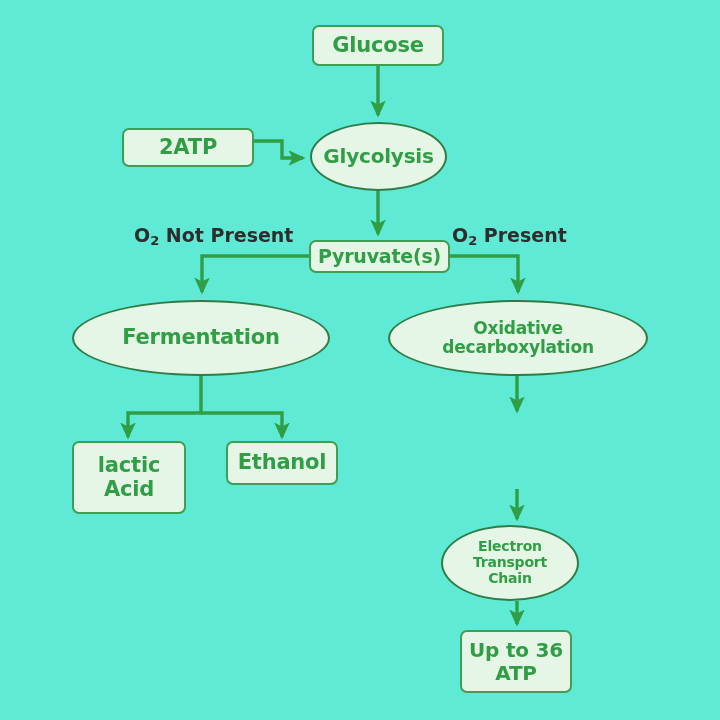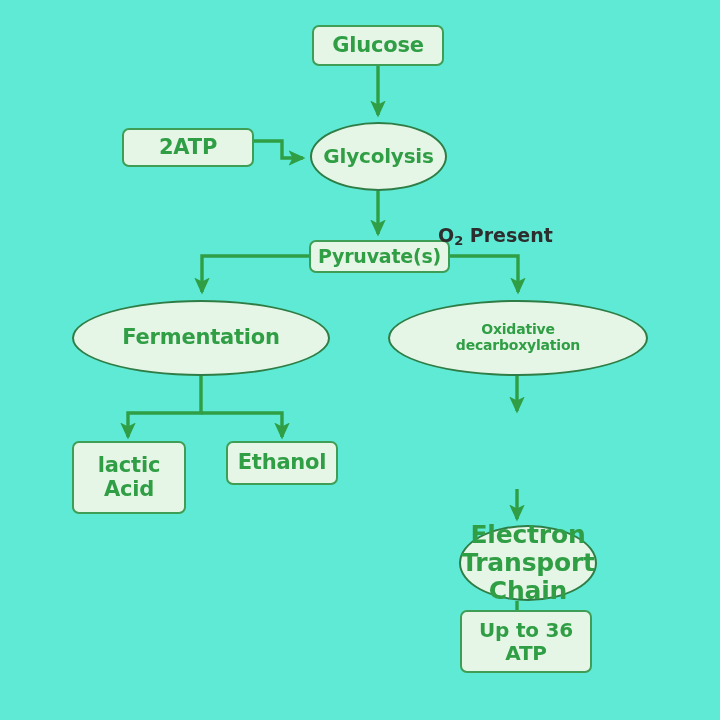--- a/index.html
+++ b/index.html
@@ -64,29 +64,29 @@
     position: relative;
     top: 3px;
   }
 
   
   #node-glucose      { left: 312px; top: 25px;  width: 132px; height: 41px;  font-size: 21px; }
   #node-2atp         { left: 122px; top: 128px; width: 132px; height: 39px;  font-size: 21px; border-radius: 7px; }
   #node-glycolysis   { left: 310px; top: 122px; width: 137px; height: 69px;  font-size: 20px; }
   #node-pyruvate     { left: 309px; top: 240px; width: 141px; height: 33px;  font-size: 19px; }
   #node-fermentation { left: 72px;  top: 300px; width: 258px; height: 76px;  font-size: 21px; }
-  #node-oxidative    { left: 388px; top: 300px; width: 260px; height: 76px;  font-size: 14px; }
+  #node-oxidative    { left: 388px; top: 300px; width: 260px; height: 76px;  font-size: 17px; }
   #node-lactic       { left: 72px;  top: 441px; width: 114px; height: 73px;  font-size: 21px; }
   #node-ethanol      { left: 226px; top: 441px; width: 112px; height: 44px;  font-size: 21px; }
   #node-krebs        { left: 447px; top: 417px; width: 138px; height: 72px;  font-size: 20px; }
-  #node-etc          { left: 459px; top: 525px; width: 138px; height: 76px;  font-size: 25px; }
-  #node-atp36        { left: 460px; top: 610px; width: 132px; height: 63px;  font-size: 20px; }
+  #node-etc          { left: 441px; top: 525px; width: 138px; height: 76px;  font-size: 14px; }
+  #node-atp36        { left: 460px; top: 630px; width: 112px; height: 63px;  font-size: 20px; }
 
   #label-no-o2  { left: 134px; top: 224px; }
-  #label-o2     { left: 438px; top: 224px; }
+  #label-o2     { left: 452px; top: 224px; }
 </style>
 </head>
 <body>
 
 <div id="canvas">
 
   <svg id="edges" viewBox="0 0 720 720" xmlns="http://www.w3.org/2000/svg">
     <defs>
       <marker id="arrow" viewBox="0 0 10 10" refX="8.2" refY="5" markerWidth="5.2" markerHeight="5.2" orient="auto-start-reverse">
         <path d="M 0 0.6 L 9.6 5 L 0 9.4 L 2.3 5 Z" fill="#2f9e44"></path>
@@ -134,18 +134,21 @@
 Acid</div>
 
 
   <div class="node ellipse" id="node-etc">Electron
 Transport
 Chain</div>
 
   <div class="node box" id="node-atp36">Up to 36
 ATP</div>
 
+  <div class="edge-label" id="label-no-o2">
+    <span>O</span><sub>2</sub><span> Not Present</span>
+  </div>
 
   <div class="edge-label" id="label-o2">
     <span>O</span><sub>2</sub><span> Present</span>
   </div>
 
 </div>
 
 </body></html>

